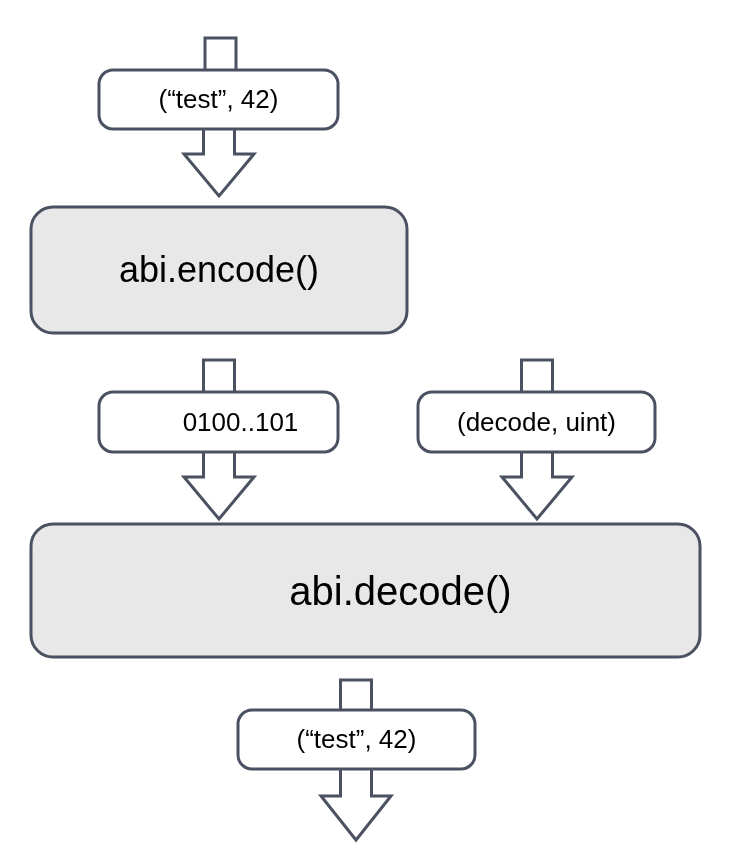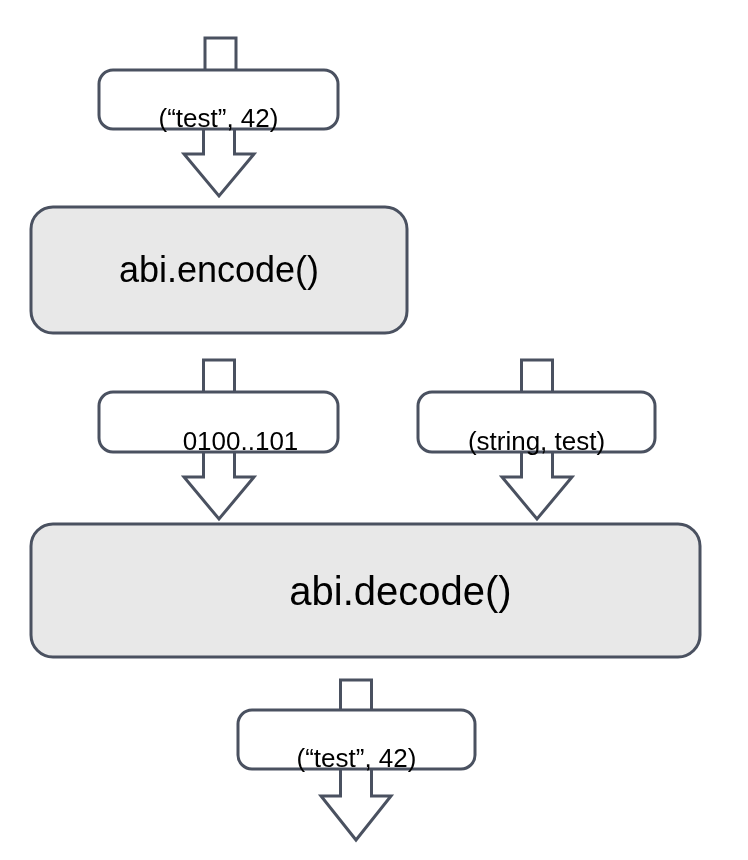--- a/index.html
+++ b/index.html
@@ -30,21 +30,20 @@
     display: flex;
     align-items: center;
     justify-content: center;
     color: #000000;
     white-space: nowrap;
     pointer-events: none;
     line-height: 1.1;
   }
   .label-small {
     font-size: 26px;
-    margin-top: 19px;
   }
   .label-big {
     font-size: 40px;
   }
 </style>
 </head>
 <body>
 
 <div id="diagram-canvas">
 
@@ -66,18 +65,18 @@
         <rect x="418" y="392" width="237" height="60" rx="14" ry="14" fill="#ffffff" stroke="#4a5160" stroke-width="3" id="type-signature"></rect>
         <rect x="31" y="524" width="669" height="133" rx="22" ry="22" fill="#e8e8e8" stroke="#4a5160" stroke-width="3" id="abi-decode"></rect>
         <rect x="238" y="710" width="237" height="59" rx="14" ry="14" fill="#ffffff" stroke="#4a5160" stroke-width="3" id="output-tuple"></rect>
       </g>
   </svg>
 
   <div id="labels-layer">
       <div class="node-label label-small" style="left: 99px; top: 70px; width: 239px; height: 59px; font-size: 26px; color: rgb(0, 0, 0);">(“test”, 42)</div>
       <div class="node-label label-big" style="left: 31px; top: 207px; width: 376px; height: 126px; font-size: 36px; color: rgb(0, 0, 0);">abi.encode()</div>
       <div class="node-label label-small" style="left: 99px; top: 392px; width: 283px; height: 60px; font-size: 26px; color: rgb(0, 0, 0);">0100..101</div>
-      <div class="node-label label-small" style="left: 418px; top: 392px; width: 237px; height: 60px; font-size: 26px; color: rgb(0, 0, 0);">(string, test)</div>
+      <div class="node-label label-small" style="left: 418px; top: 392px; width: 237px; height: 60px; font-size: 26px; color: rgb(0, 0, 0);">(decode, uint)</div>
       <div class="node-label label-big" style="left: 31px; top: 524px; width: 739px; height: 133px; font-size: 40px; color: rgb(0, 0, 0);">abi.decode()</div>
       <div class="node-label label-small" style="left: 238px; top: 710px; width: 237px; height: 59px; font-size: 26px; color: rgb(0, 0, 0);">(“test”, 42)</div>
     </div>
 
 </div>
 
 </body></html>

